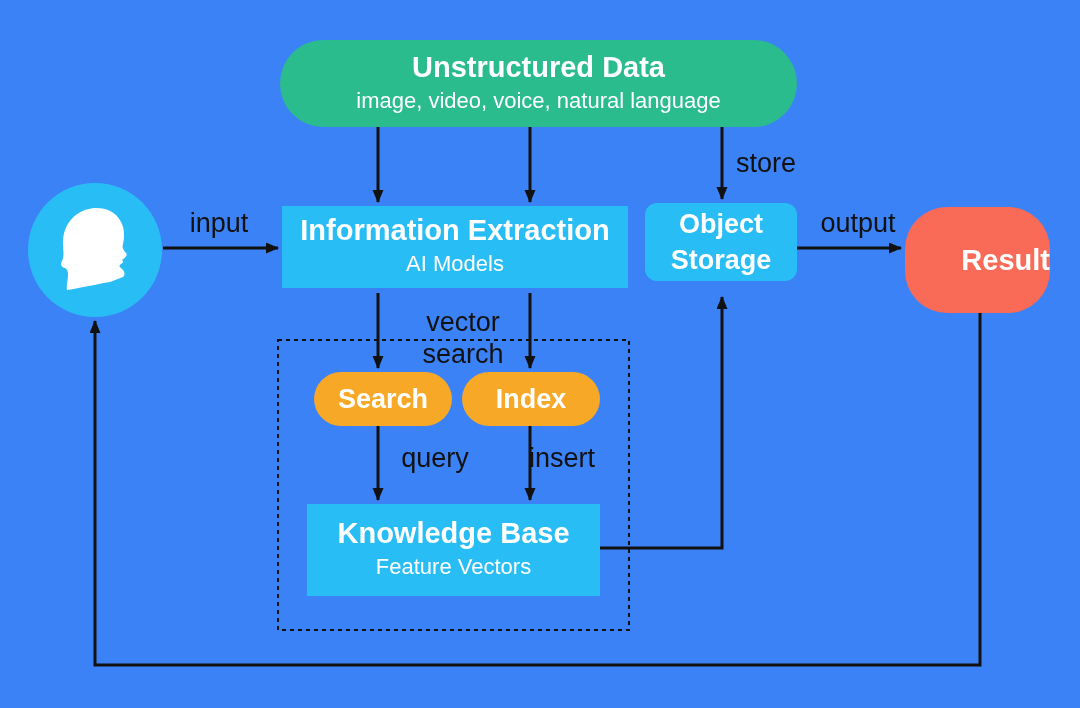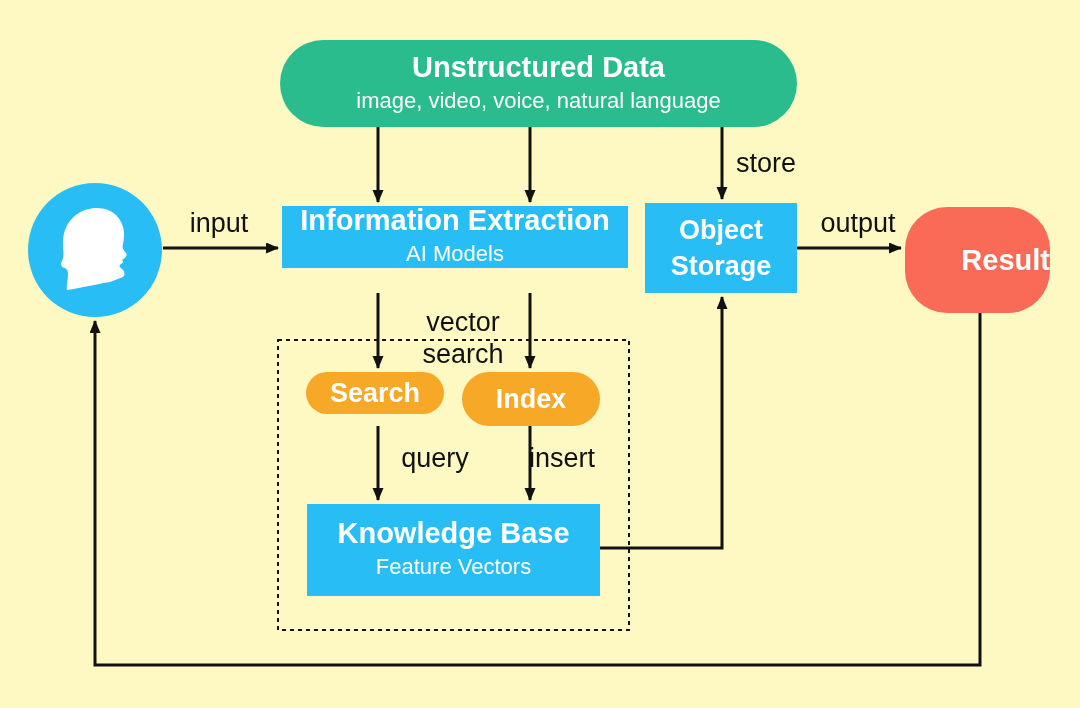--- a/index.html
+++ b/index.html
@@ -1,34 +1,34 @@
 <!DOCTYPE html>
 <html><head>
 <meta charset="utf-8">
 <style>
   html,body{margin:0;padding:0;background:#ffffff;}
   .canvas{
-    position:relative;width:1080px;height:708px;background:#fef9c3;
+    position:relative;width:1080px;height:708px;background:#3b82f6;
     font-family:"Liberation Sans", sans-serif;overflow:hidden;
   }
   .wires{position:absolute;left:0;top:0;}
   .wires line, .wires polyline{stroke:#111111;stroke-width:3;fill:none;}
   .wires .dashed{fill:none;stroke:#111111;stroke-width:2;stroke-dasharray:4 4;}
   .node{
     position:absolute;display:flex;flex-direction:column;align-items:center;
     justify-content:center;color:#ffffff;text-align:center;
   }
   .node .title{font-weight:700;font-size:29px;line-height:34px;}
   .node .subtitle{font-weight:400;font-size:22px;line-height:34px;}
   .pill-green{left:280px;top:40px;width:517px;height:87px;background:#2bbc8d;border-radius:44px;}
-  .box-extraction{left:282px;top:206px;width:346px;height:62px;background:#29bdf6;}
-  .box-storage{left:645px;top:203px;width:152px;height:90px;background:#29bdf6;}
+  .box-extraction{left:282px;top:206px;width:346px;height:82px;background:#29bdf6;}
+  .box-storage{left:645px;top:203px;width:152px;height:78px;background:#29bdf6;border-radius:12px;}
   .box-storage .title{font-size:27px;line-height:36px;width:120px;}
   .pill-result{left:905px;top:207px;width:145px;height:106px;background:#f96b57;border-radius:42px;align-items:flex-end;}
-  .pill-search{left:306px;top:372px;width:138px;height:42px;background:#f7a826;border-radius:27px;}
+  .pill-search{left:314px;top:372px;width:138px;height:54px;background:#f7a826;border-radius:27px;}
   .pill-index{left:462px;top:372px;width:138px;height:54px;background:#f7a826;border-radius:27px;}
   .pill-search .title,.pill-index .title{font-size:27px;}
   .box-kb{left:307px;top:504px;width:293px;height:92px;background:#29bdf6;}
   .label{
     position:absolute;transform:translateX(-50%);font-size:27px;color:#111111;
     white-space:nowrap;font-weight:400;
   }
   .label-input{left:219px;top:208px;}
   .label-store{left:766px;top:148px;}
   .label-output{left:858px;top:208px;}

